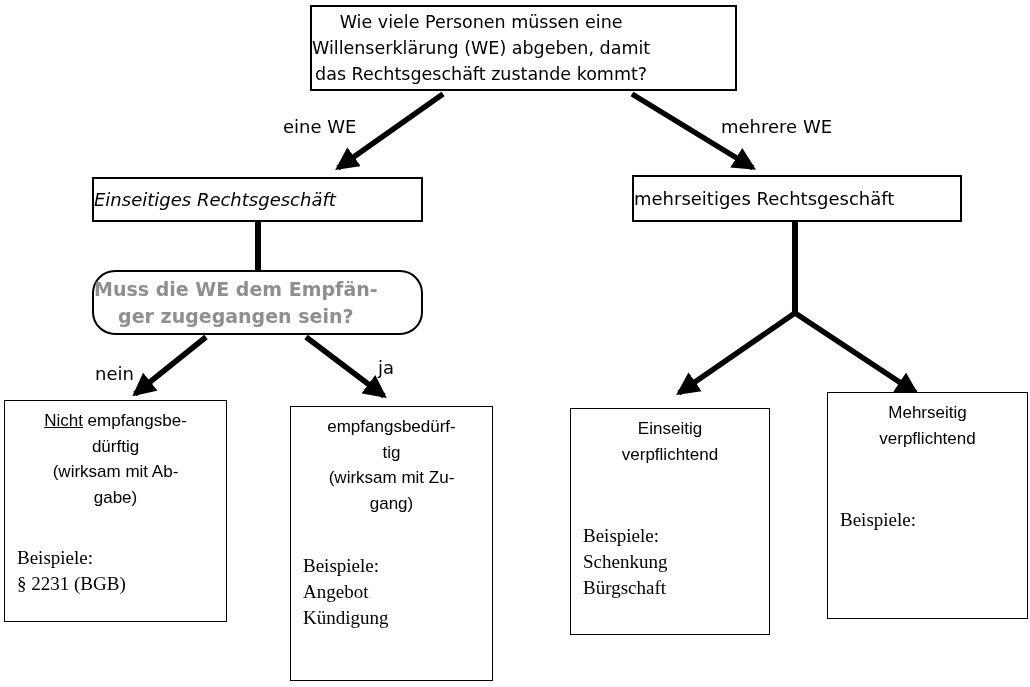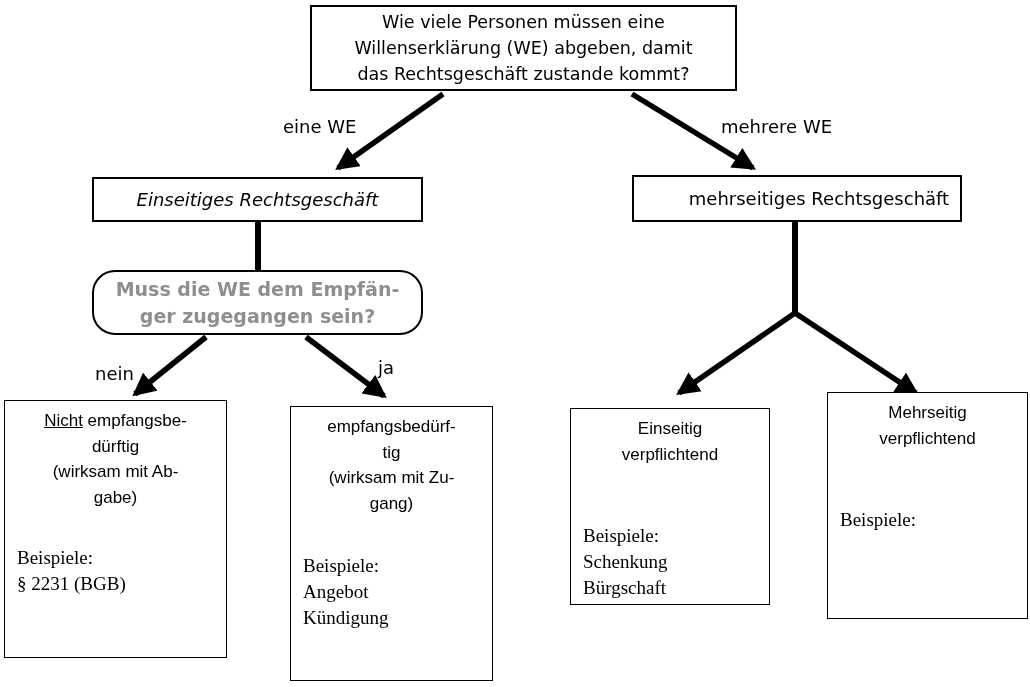--- a/index.html
+++ b/index.html
@@ -19,49 +19,49 @@
   svg.connectors{position:absolute;left:0;top:0;width:1030px;height:687px;}
   svg.connectors line{stroke:var(--line);}
   .arrow{stroke-width:5.5px;}
   .conn{stroke-width:6px;}
   #arrowhead path{fill:var(--line);}
 
   .box{
     position:absolute;box-sizing:border-box;
     background:var(--background);
     border:2px solid var(--line);
-    display:flex;align-items:center;justify-content:center;
+    display:flex;align-items:center;
     text-align:center;
   }
   .preline{white-space:pre-line;}
 
   .top-box{left:310px;top:5px;width:427px;height:86px;font-size:17.5px;line-height:1.5;}
   .lvl2-left{left:92px;top:177px;width:331px;height:45px;font-size:18px;font-style:italic;}
-  .lvl2-right{left:632px;top:175px;width:330px;height:47px;font-size:18px;padding-left:44px;}
+  .lvl2-right{left:632px;top:175px;width:330px;height:47px;font-size:18px;}
   .gray-box{
     left:92px;top:270px;width:331px;height:65px;
     font-size:19px;font-weight:bold;line-height:1.38;
     color:var(--muted-text);
     border-radius:23px;
   }
 
   .edge-label{position:absolute;font-size:18px;}
   #lbl-eine-we{left:283px;top:116px;}
   #lbl-mehrere-we{left:721px;top:116px;}
   #lbl-nein{left:95px;top:363px;}
   #lbl-ja{left:378px;top:357px;}
 
   .leaf{
     position:absolute;box-sizing:border-box;
     background:var(--background);
     border:1.6px solid var(--line);
   }
-  #leaf1{left:4px;top:400px;width:223px;height:258px;}
+  #leaf1{left:4px;top:400px;width:223px;height:222px;}
   #leaf2{left:290px;top:406px;width:203px;height:275px;}
-  #leaf3{left:570px;top:408px;width:200px;height:197px;}
+  #leaf3{left:570px;top:408px;width:200px;height:227px;}
   #leaf4{left:827px;top:392px;width:201px;height:227px;}
 
   .leaf-header{
     padding:7px 6px 0 6px;
     text-align:center;
     font-family:"Liberation Sans",sans-serif;
     font-size:17px;line-height:1.5;
   }
   .u{text-decoration:underline;}
   .leaf-list{

